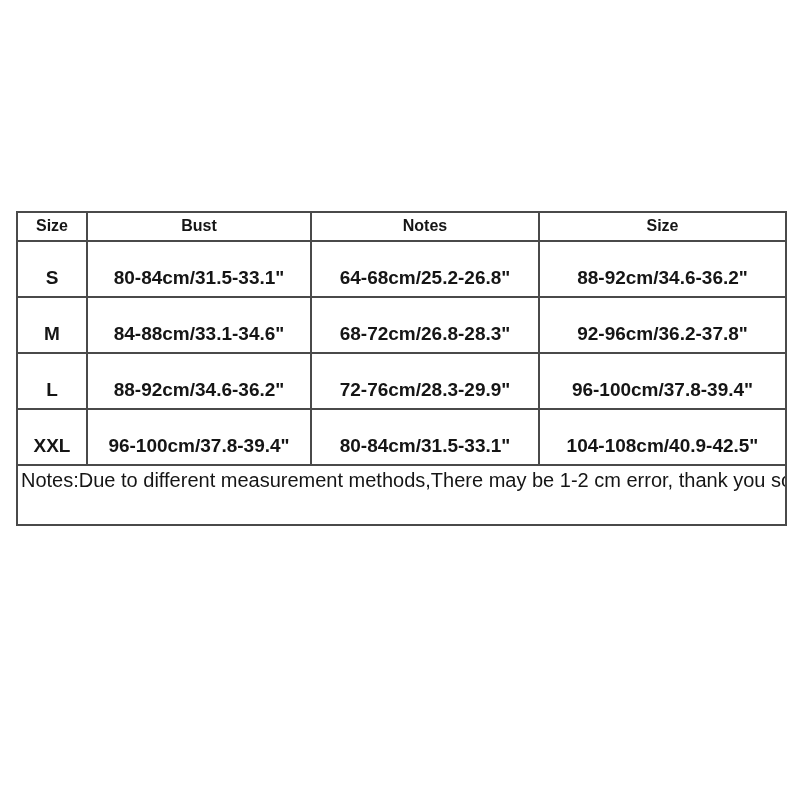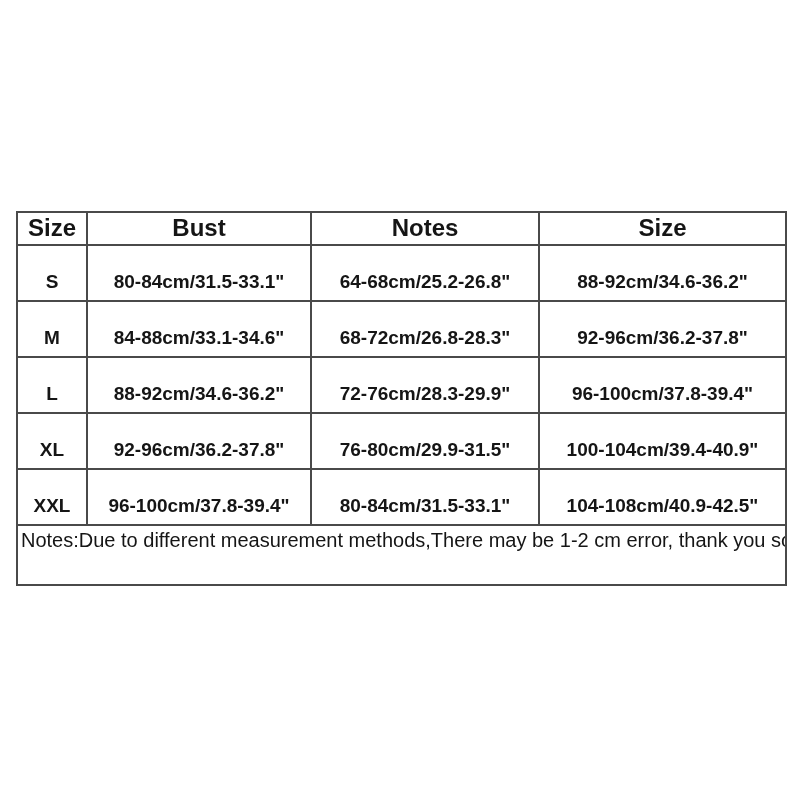--- a/index.html
+++ b/index.html
@@ -27,21 +27,21 @@
   }
   table.size-chart th,
   table.size-chart td {
     border: 2px solid #4a4a4a;
     background: #ffffff;
     overflow: hidden;
     white-space: nowrap;
   }
   table.size-chart th {
     height: 24px;
-    font-size: 24px;
+    font-size: 16px;
     font-weight: bold;
     text-align: center;
     vertical-align: middle;
     padding: 1px 0 2px 0;
     margin-top: 40px;
   }
   td.measure-cell {
     height: 47px;
     font-size: 19px;
     font-weight: bold;
@@ -92,26 +92,20 @@
         <td class="measure-cell">68-72cm/26.8-28.3"</td>
         <td class="measure-cell">92-96cm/36.2-37.8"</td>
       </tr>
       <tr>
         <td class="measure-cell">L</td>
         <td class="measure-cell">88-92cm/34.6-36.2"</td>
         <td class="measure-cell">72-76cm/28.3-29.9"</td>
         <td class="measure-cell">96-100cm/37.8-39.4"</td>
       </tr>
       <tr>
-        <td class="measure-cell">XL</td>
-        <td class="measure-cell">92-96cm/36.2-37.8"</td>
-        <td class="measure-cell">76-80cm/29.9-31.5"</td>
-        <td class="measure-cell">100-104cm/39.4-40.9"</td>
-      </tr>
-      <tr>
         <td class="measure-cell">XXL</td>
         <td class="measure-cell">96-100cm/37.8-39.4"</td>
         <td class="measure-cell">80-84cm/31.5-33.1"</td>
         <td class="measure-cell">104-108cm/40.9-42.5"</td>
       </tr>
       <tr>
         <td class="notes-cell" colspan="4">Notes:Due to different measurement methods,There may be 1-2 cm error, thank you so much for your understanding!</td>
       </tr>
     </tbody>
   </table>

